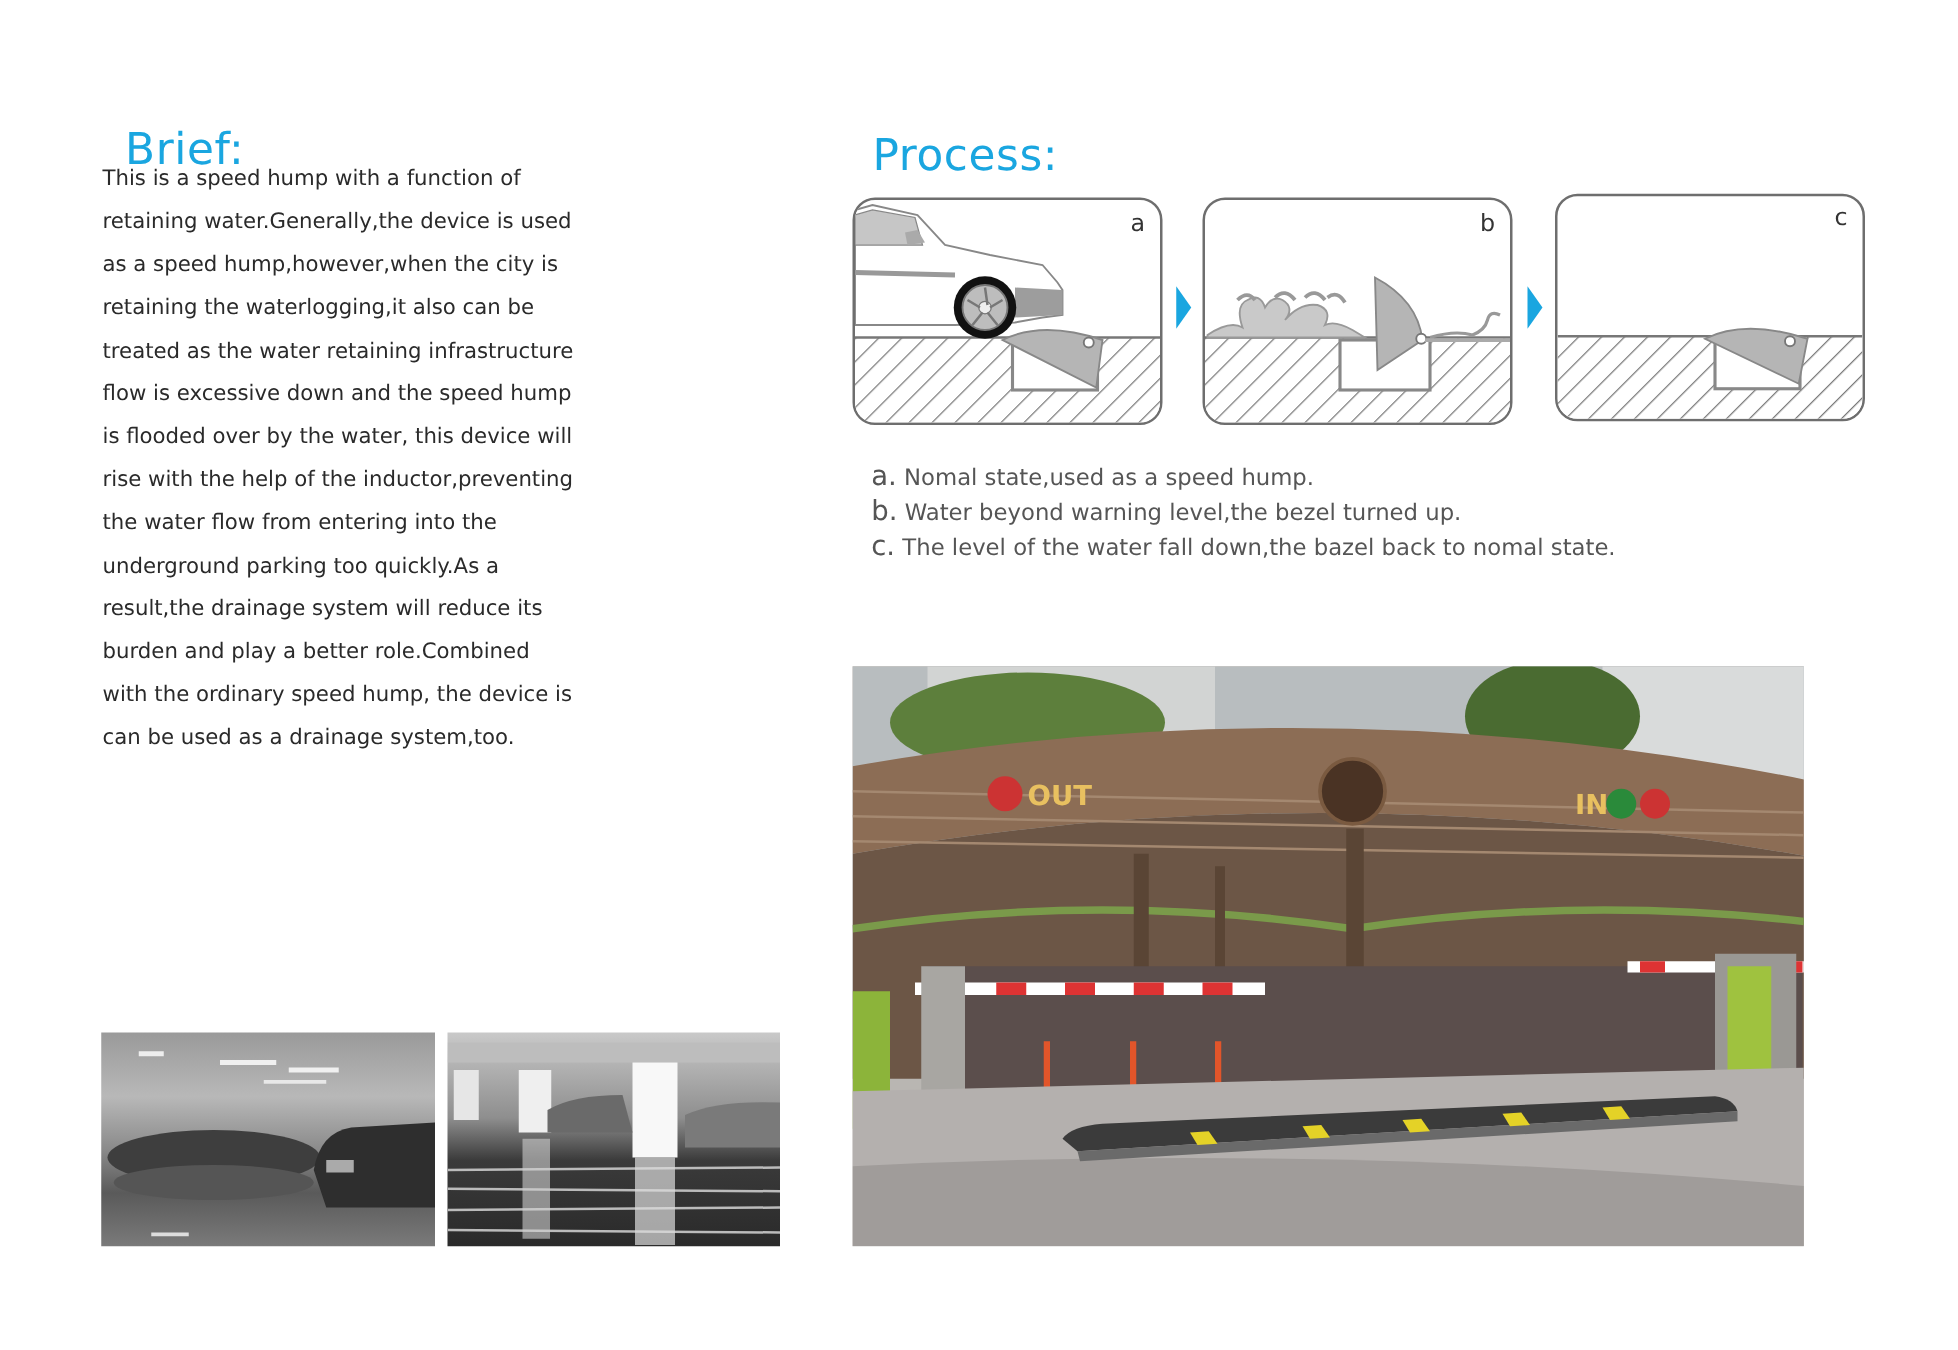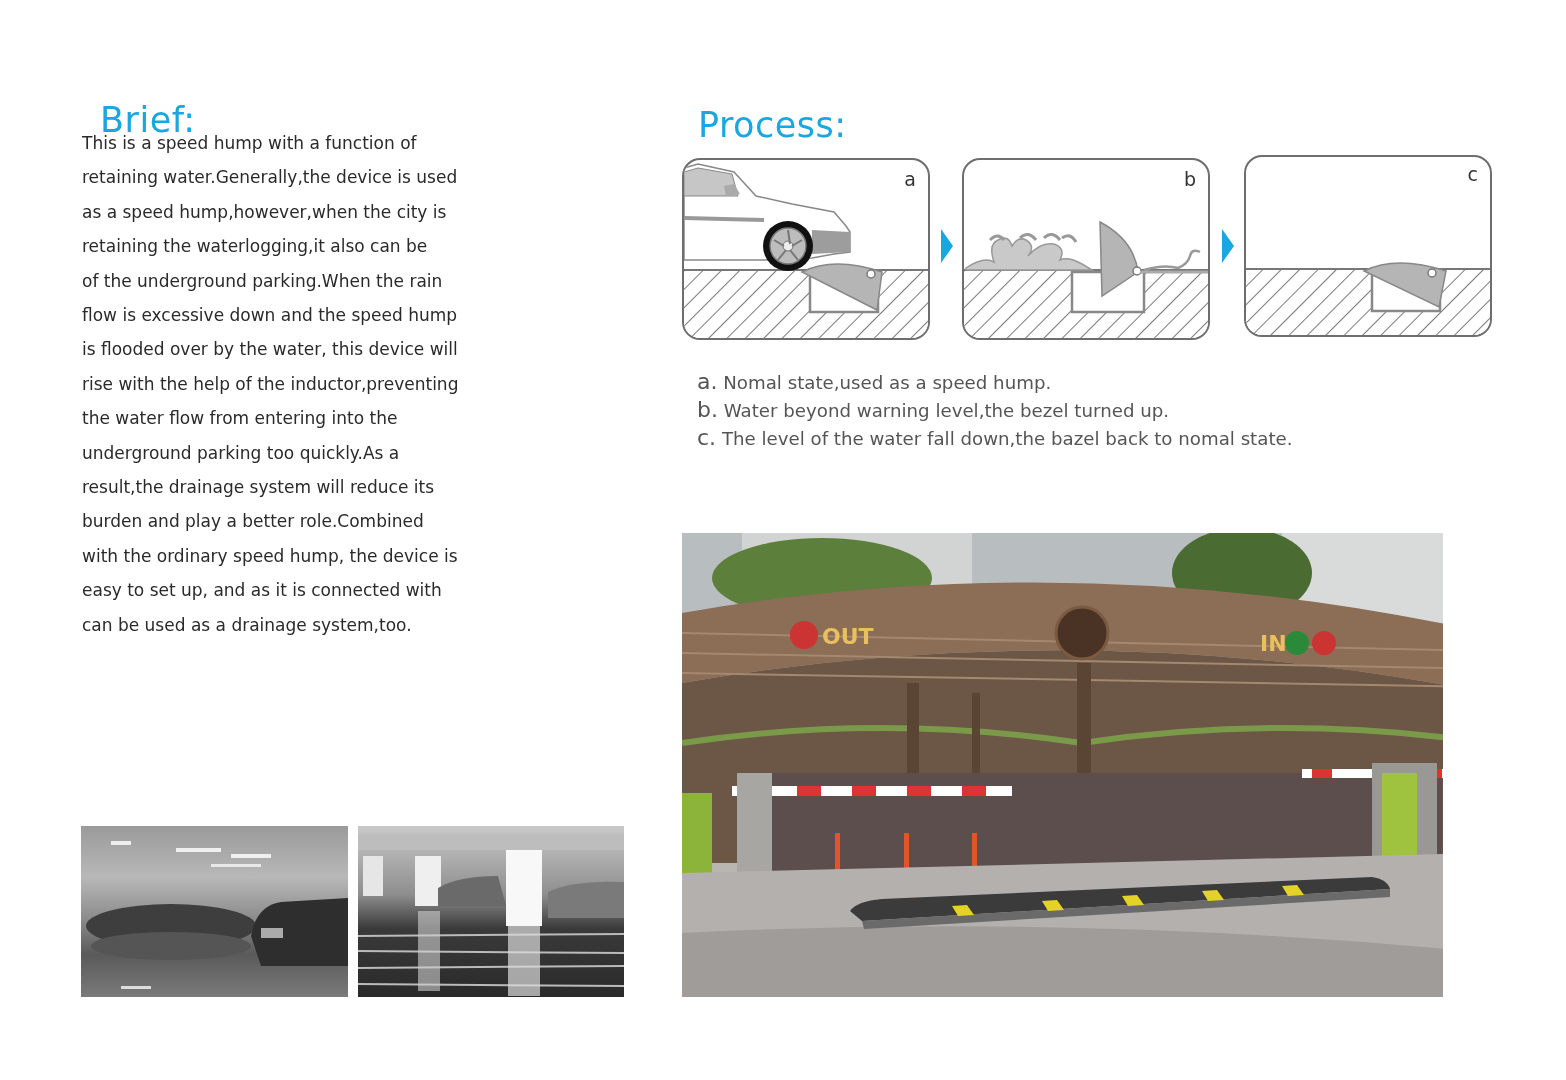--- a/index.html
+++ b/index.html
@@ -18,30 +18,29 @@
   </style>
 </head>
 <body>
 
 <h1 class="abs heading" style="left:100px; top:103px;">Brief:</h1>
 <div class="abs brief-text">
   <span>This is a speed hump with a function of</span>
   <span>retaining water.Generally,the device is used</span>
   <span>as a speed hump,however,when the city is</span>
   <span>retaining the waterlogging,it also can be</span>
-  <span>of the underground parking.When the rain</span>
+  <span>treated as the water retaining infrastructure</span>
   <span>flow is excessive down and the speed hump</span>
   <span>is flooded over by the water, this device will</span>
   <span>rise with the help of the inductor,preventing</span>
   <span>the water flow from entering into the</span>
   <span>underground parking too quickly.As a</span>
   <span>result,the drainage system will reduce its</span>
   <span>burden and play a better role.Combined</span>
   <span>with the ordinary speed hump, the device is</span>
-  <span>easy to set up, and as it is connected with</span>
   <span>can be used as a drainage system,too.</span>
 </div>
 
 <h1 class="abs heading" style="left:698px; top:108px;">Process:</h1>
 
 <svg width="0" height="0" style="position:absolute">
   <defs>
     <pattern id="hatch" patternUnits="userSpaceOnUse" width="13" height="13" patternTransform="rotate(45)">
       <rect width="13" height="13" fill="#fff"></rect>
       <line x1="0" y1="0" x2="0" y2="13" stroke="#7a7a7a" stroke-width="2"></line>

